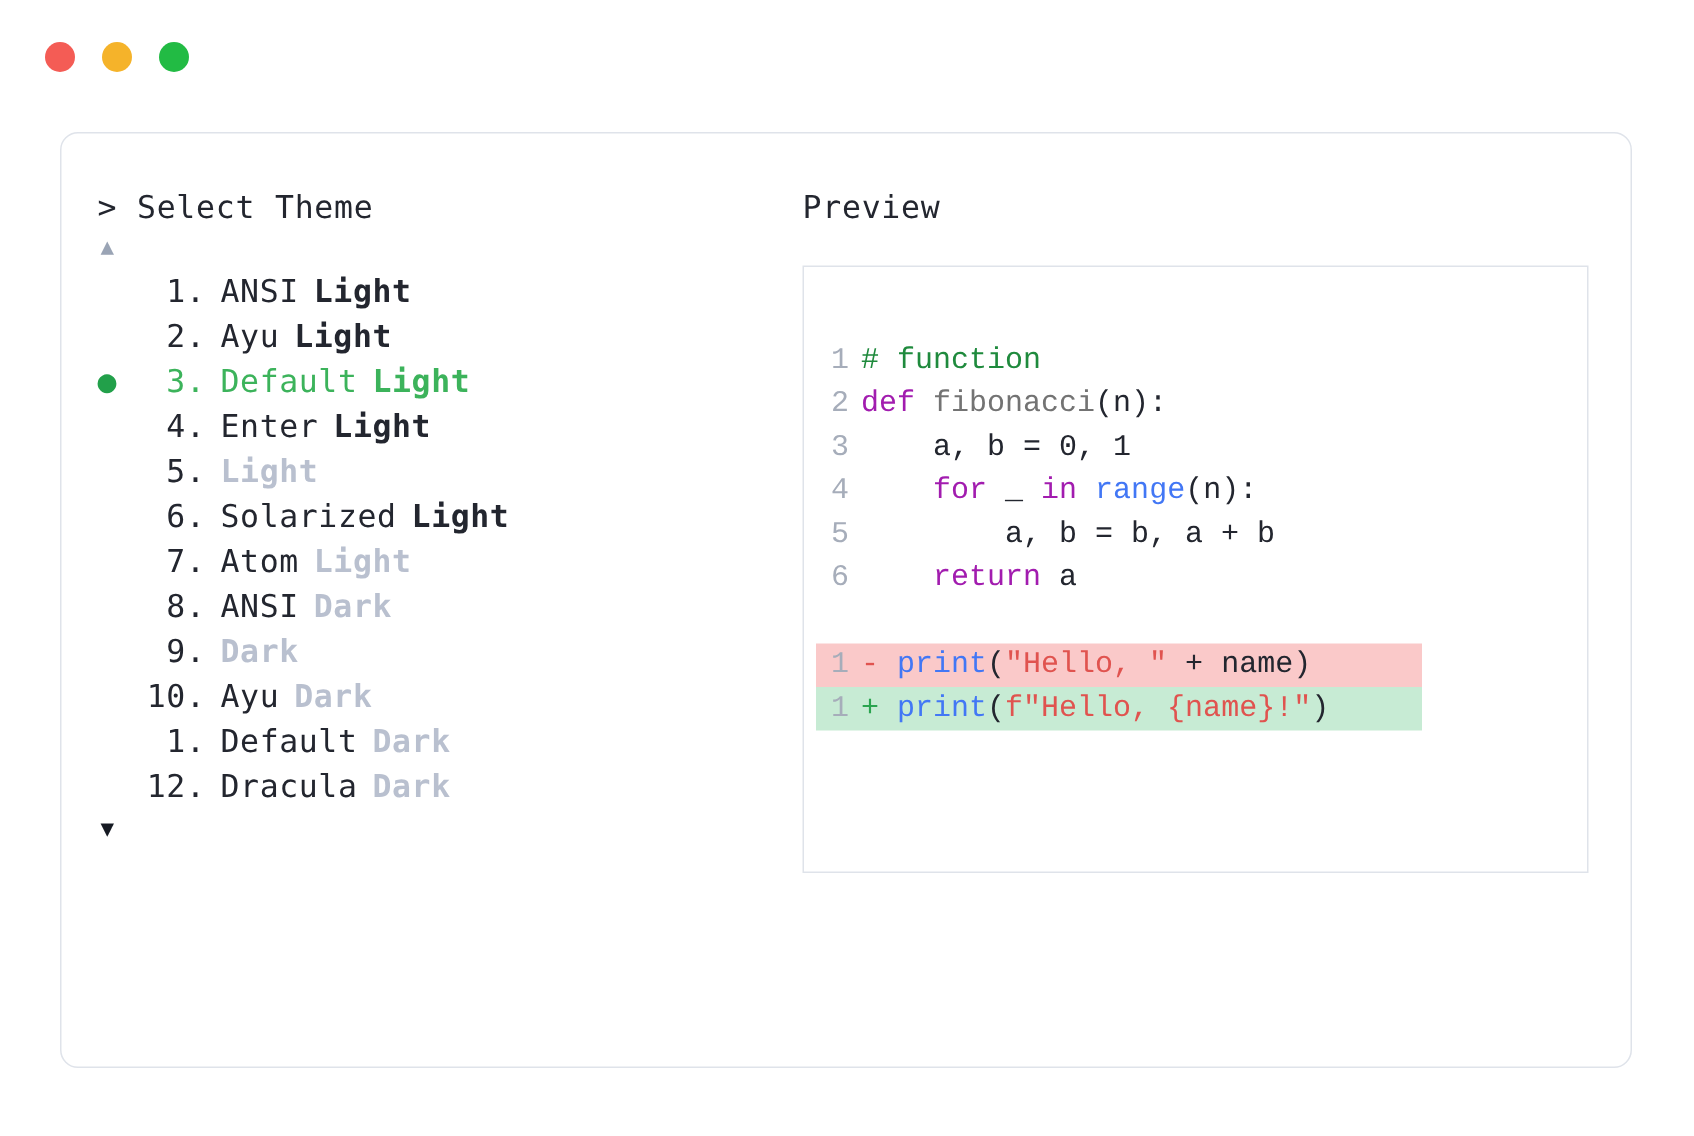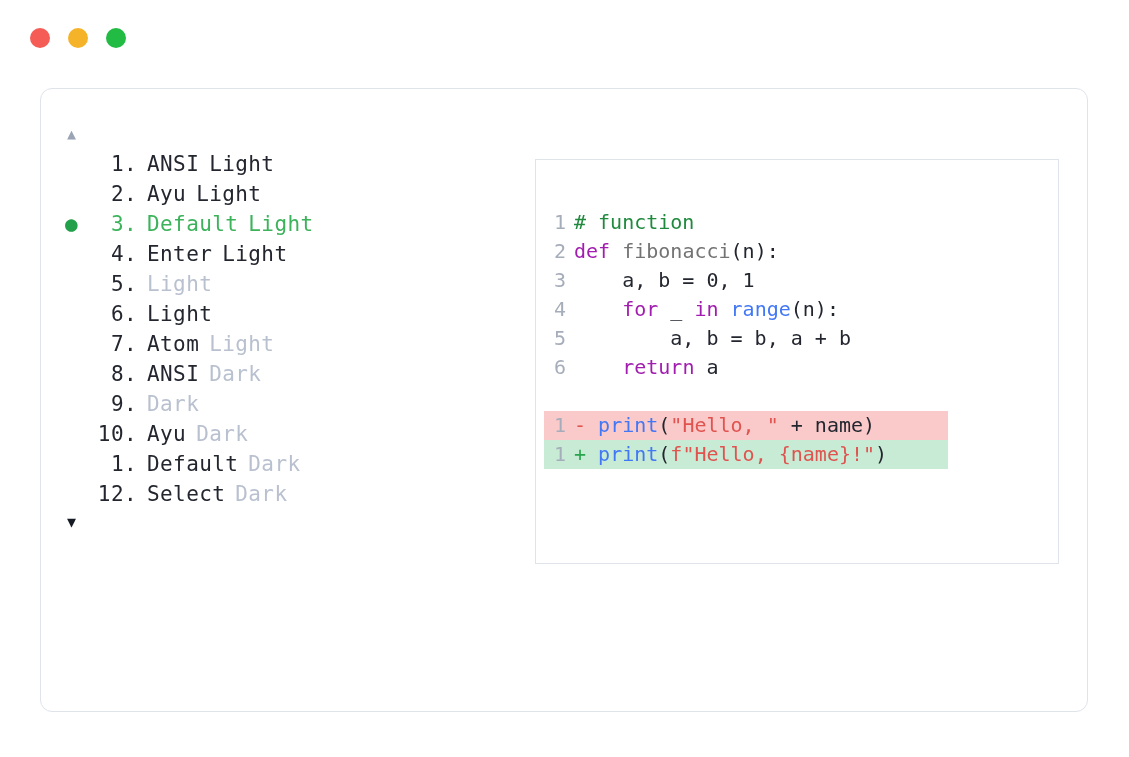--- a/index.html
+++ b/index.html
@@ -102,21 +102,21 @@
     color: #22a04a;
   }
   .idx {
     display: inline-block;
     width: 46px;
     flex: 0 0 46px;
     text-align: right;
     white-space: pre;
   }
   .name { padding-left: 10px; }
-  .suffix { padding-left: 10px; }
+  .suffix { padding-left: 10px; font-weight: bold; }
   .suffix.dim { color: #b9c0cf; }
   .theme-item.selected,
   .theme-item.selected .suffix { color: #3cb35b; }
 
   
   .hint {
     position: absolute;
     left: 24px;
     top: 540px;
     font-size: 20px;
@@ -132,27 +132,28 @@
     top: 34px;
     width: 530px;
   }
   .preview-label {
     font-size: 21px;
     color: #23262f;
     letter-spacing: 0.5px;
     line-height: 30px;
   }
   .preview-box {
-    margin-top: 36px;
+    margin-top: 24px;
     width: 524px;
     height: 405px;
     border: 1px solid #dfe3ea;
     box-sizing: border-box;
     background: #ffffff;
     position: relative;
+    font-family: Liberation Mono, monospace;
   }
   .code {
     position: absolute;
     left: 8px;
     top: 48px;
     right: 0;
     font-size: 20px;
     line-height: 29px;
     white-space: pre;
   }
@@ -188,39 +189,41 @@
 <div class="titlebar">
   <span class="dot red"></span>
   <span class="dot yellow"></span>
   <span class="dot green"></span>
 </div>
 
 <div class="card">
   <div class="card-inner">
 
     <div class="left-col">
+      <div class="prompt-header">&gt; Select Theme</div>
       <div class="scroll-arrow up">▲</div>
       <div class="theme-list" id="theme-list">
           <div class="theme-item"><span class="bullet-slot"> </span><span class="idx">1.</span><span class="name">ANSI</span><span class="suffix">Light</span></div>
           <div class="theme-item"><span class="bullet-slot"> </span><span class="idx">2.</span><span class="name">Ayu</span><span class="suffix">Light</span></div>
           <div class="theme-item selected"><span class="bullet-slot">●</span><span class="idx">3.</span><span class="name">Default</span><span class="suffix">Light</span></div>
           <div class="theme-item"><span class="bullet-slot"> </span><span class="idx">4.</span><span class="name">Enter</span><span class="suffix">Light</span></div>
           <div class="theme-item"><span class="bullet-slot"> </span><span class="idx">5.</span><span class="suffix dim">Light</span></div>
-          <div class="theme-item"><span class="bullet-slot"> </span><span class="idx">6.</span><span class="suffix">Light</span></div>
+          <div class="theme-item"><span class="bullet-slot"> </span><span class="idx">6.</span><span class="name">Solarized</span><span class="suffix">Light</span></div>
           <div class="theme-item"><span class="bullet-slot"> </span><span class="idx">7.</span><span class="name">Atom</span><span class="suffix dim">Light</span></div>
           <div class="theme-item"><span class="bullet-slot"> </span><span class="idx">8.</span><span class="name">ANSI</span><span class="suffix dim">Dark</span></div>
           <div class="theme-item"><span class="bullet-slot"> </span><span class="idx">9.</span><span class="suffix dim">Dark</span></div>
           <div class="theme-item"><span class="bullet-slot"> </span><span class="idx">10.</span><span class="name">Ayu</span><span class="suffix dim">Dark</span></div>
           <div class="theme-item"><span class="bullet-slot"> </span><span class="idx">1.</span><span class="name">Default</span><span class="suffix dim">Dark</span></div>
-          <div class="theme-item"><span class="bullet-slot"> </span><span class="idx">12.</span><span class="name">Select</span><span class="suffix dim">Dark</span></div>
+          <div class="theme-item"><span class="bullet-slot"> </span><span class="idx">12.</span><span class="name">Dracula</span><span class="suffix dim">Dark</span></div>
         </div>
       <div class="scroll-arrow down">▼</div>
     </div>
 
 
     <div class="right-col">
+      <div class="preview-label">Preview</div>
       <div class="preview-box">
         <div class="code" id="code-block"><span class="code-line"><span class="ln">1</span><span class="tok-comment"># function</span></span><span class="code-line"><span class="ln">2</span><span class="tok-keyword">def </span><span class="tok-func">fibonacci</span><span class="tok-plain">(n):</span></span><span class="code-line"><span class="ln">3</span><span class="tok-plain">    a, b = 0, 1</span></span><span class="code-line"><span class="ln">4</span><span class="tok-plain">    </span><span class="tok-keyword">for</span><span class="tok-plain"> _ </span><span class="tok-keyword">in</span><span class="tok-plain"> </span><span class="tok-builtin">range</span><span class="tok-plain">(n):</span></span><span class="code-line"><span class="ln">5</span><span class="tok-plain">        a, b = b, a + b</span></span><span class="code-line"><span class="ln">6</span><span class="tok-plain">    </span><span class="tok-keyword">return</span><span class="tok-plain"> a</span></span><div class="diff-block"><span class="diff-line del"><span class="ln">1</span><span class="mark-del">- </span><span class="tok-builtin">print</span><span class="tok-plain">(</span><span class="tok-string">"Hello, "</span><span class="tok-plain"> + name)</span></span><span class="diff-line add"><span class="ln">1</span><span class="mark-add">+ </span><span class="tok-builtin">print</span><span class="tok-plain">(</span><span class="tok-string">f"Hello, </span><span class="tok-string">{name}</span><span class="tok-string">!"</span><span class="tok-plain">)</span></span></div></div>
       </div>
     </div>
 
   </div>
 </div>
 
 </body></html>

